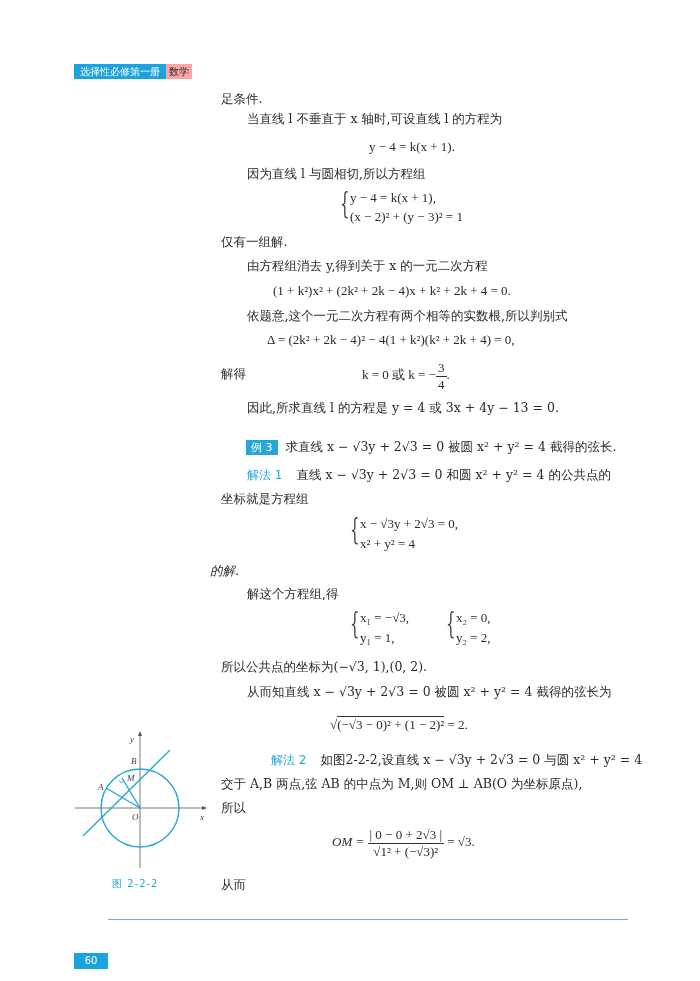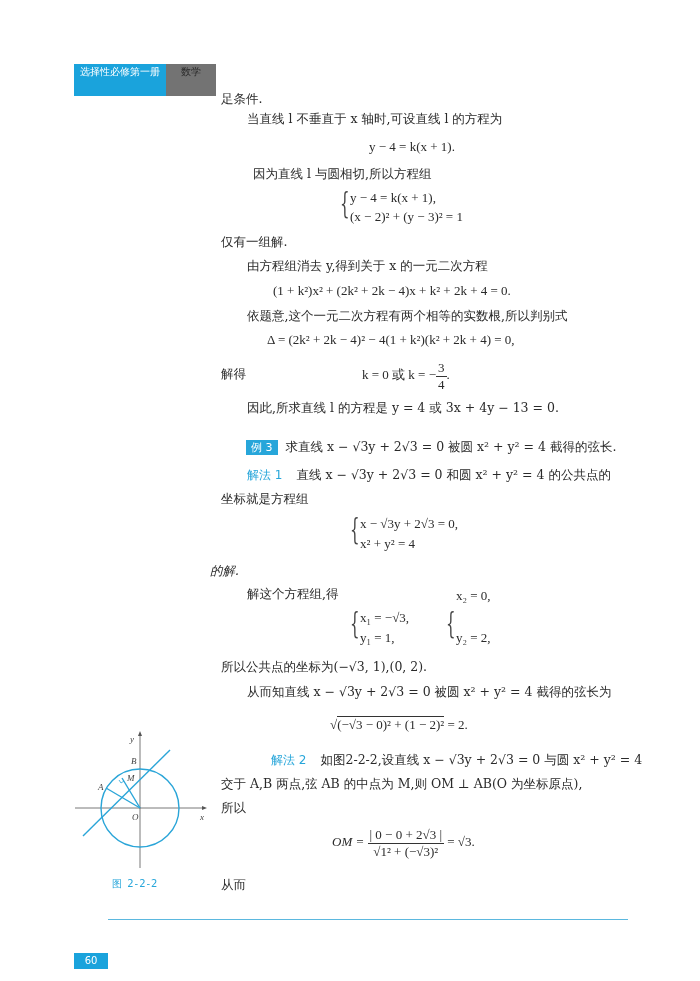--- a/index.html
+++ b/index.html
@@ -1,21 +1,21 @@
 <!DOCTYPE html>
 <html><head>
 <meta charset="utf-8">
 <style>
   html, body { margin: 0; padding: 0; background: #ffffff; }
   body { width: 700px; height: 981px; position: relative; overflow: hidden;
          font-family: "DejaVu Serif", "Liberation Serif", serif; color: #2a2a2a; }
   .abs { position: absolute; }
-  .hdr { left: 74px; top: 64px; height: 32px; display: flex; font-family: "DejaVu Sans", sans-serif; font-size: 10px; }
+  .hdr { left: 74px; top: 64px; height: 15px; display: flex; font-family: "DejaVu Sans", sans-serif; font-size: 10px; }
   .hdr-book { background: #1aa3dc; color: #ffffff; padding: 0 6px; line-height: 15px; }
-  .hdr-subj { background: #737373; color: #2a2a2a; padding: 0 15px; line-height: 15px; }
+  .hdr-subj { background: #fca5a5; color: #2a2a2a; padding: 0 3px; line-height: 15px; }
   .line { position: absolute; font-size: 12.5px; line-height: 16px; white-space: nowrap; }
   .math { font-family: "Liberation Serif", "DejaVu Serif", serif; font-size: 13px; }
   .lbl-blue { color: #27a6da; font-family: "DejaVu Sans", sans-serif; font-size: 12px; }
   .ex-tag { background: #27a6da; color: #ffffff; font-family: "DejaVu Sans", sans-serif; font-size: 11px; padding: 1px 5px; margin-right: 8px; }
   .brace { position: absolute; font-size: 30px; line-height: 30px; font-family: "DejaVu Serif", serif; color: #444; transform: scaleX(0.5); transform-origin: left; }
   .sqrt { border-top: 1px solid #333; padding-top: 0px; }
   .frac { display: inline-block; vertical-align: middle; text-align: center; }
   .frac .num { display: block; border-bottom: 1px solid #333; padding: 0 2px; }
   .frac .den { display: block; padding: 0 2px; }
   .footer-num { left: 74px; top: 905px; width: 34px; height: 16px; background: #1aa3dc; color: #fff; font-family: "DejaVu Sans", sans-serif; font-size: 10px; line-height: 16px; text-align: center; margin-top: 48px; }
@@ -26,21 +26,21 @@
 <body>
 
 <div class="abs hdr">
   <span class="hdr-book">选择性必修第一册</span>
   <span class="hdr-subj">数学</span>
 </div>
 
 <div class="line" style="left:221px;top:91px;">足条件.</div>
 <div class="line" style="left:247px;top:111px;">当直线 l 不垂直于 x 轴时,可设直线 l 的方程为</div>
 <div class="line math" style="left:369px;top:139px;">y − 4 = k(x + 1).</div>
-<div class="line" style="left:247px;top:166px;margin-left:6px;">因为直线 l 与圆相切,所以方程组</div>
+<div class="line" style="left:247px;top:166px;">因为直线 l 与圆相切,所以方程组</div>
 
 <div class="brace" style="left:340px;top:188px;">{</div>
 <div class="line math" style="left:350px;top:190px;">y − 4 = k(x + 1),</div>
 <div class="line math" style="left:350px;top:209px;">(x − 2)² + (y − 3)² = 1</div>
 
 <div class="line" style="left:221px;top:234px;">仅有一组解.</div>
 <div class="line" style="left:247px;top:258px;">由方程组消去 y,得到关于 x 的一元二次方程</div>
 <div class="line math" style="left:273px;top:283px;">(1 + k²)x² + (2k² + 2k − 4)x + k² + 2k + 4 = 0.</div>
 <div class="line" style="left:247px;top:308px;">依题意,这个一元二次方程有两个相等的实数根,所以判别式</div>
 <div class="line math" style="left:267px;top:332px;">Δ = (2k² + 2k − 4)² − 4(1 + k²)(k² + 2k + 4) = 0,</div>
@@ -63,21 +63,21 @@
 <div class="line math" style="left:360px;top:516px;">x − √3y + 2√3 = 0,</div>
 <div class="line math" style="left:360px;top:536px;">x² + y² = 4</div>
 
 <div class="line" style="left:210px;top:563px;font-style:italic;">的解.</div>
 <div class="line" style="left:247px;top:586px;">解这个方程组,得</div>
 
 <div class="brace" style="left:350px;top:608px;">{</div>
 <div class="line math" style="left:360px;top:610px;">x₁ = −√3,</div>
 <div class="line math" style="left:360px;top:630px;">y₁ = 1,</div>
 <div class="brace" style="left:446px;top:608px;">{</div>
-<div class="line math" style="left:456px;top:588px;">x₂ = 0,</div>
+<div class="line math" style="left:456px;top:610px;">x₂ = 0,</div>
 <div class="line math" style="left:456px;top:630px;">y₂ = 2,</div>
 
 <div class="line" style="left:221px;top:659px;">所以公共点的坐标为(−√3, 1),(0, 2).</div>
 <div class="line" style="left:247px;top:684px;">从而知直线 x − √3y + 2√3 = 0 被圆 x² + y² = 4 截得的弦长为</div>
 
 <div class="line math" style="left:330px;top:717px;">
   <span>√</span><span class="sqrt">(−√3 − 0)² + (1 − 2)²</span><span> = 2.</span>
 </div>
 
 <div class="line" style="left:247px;top:752px;margin-left:24px;">

